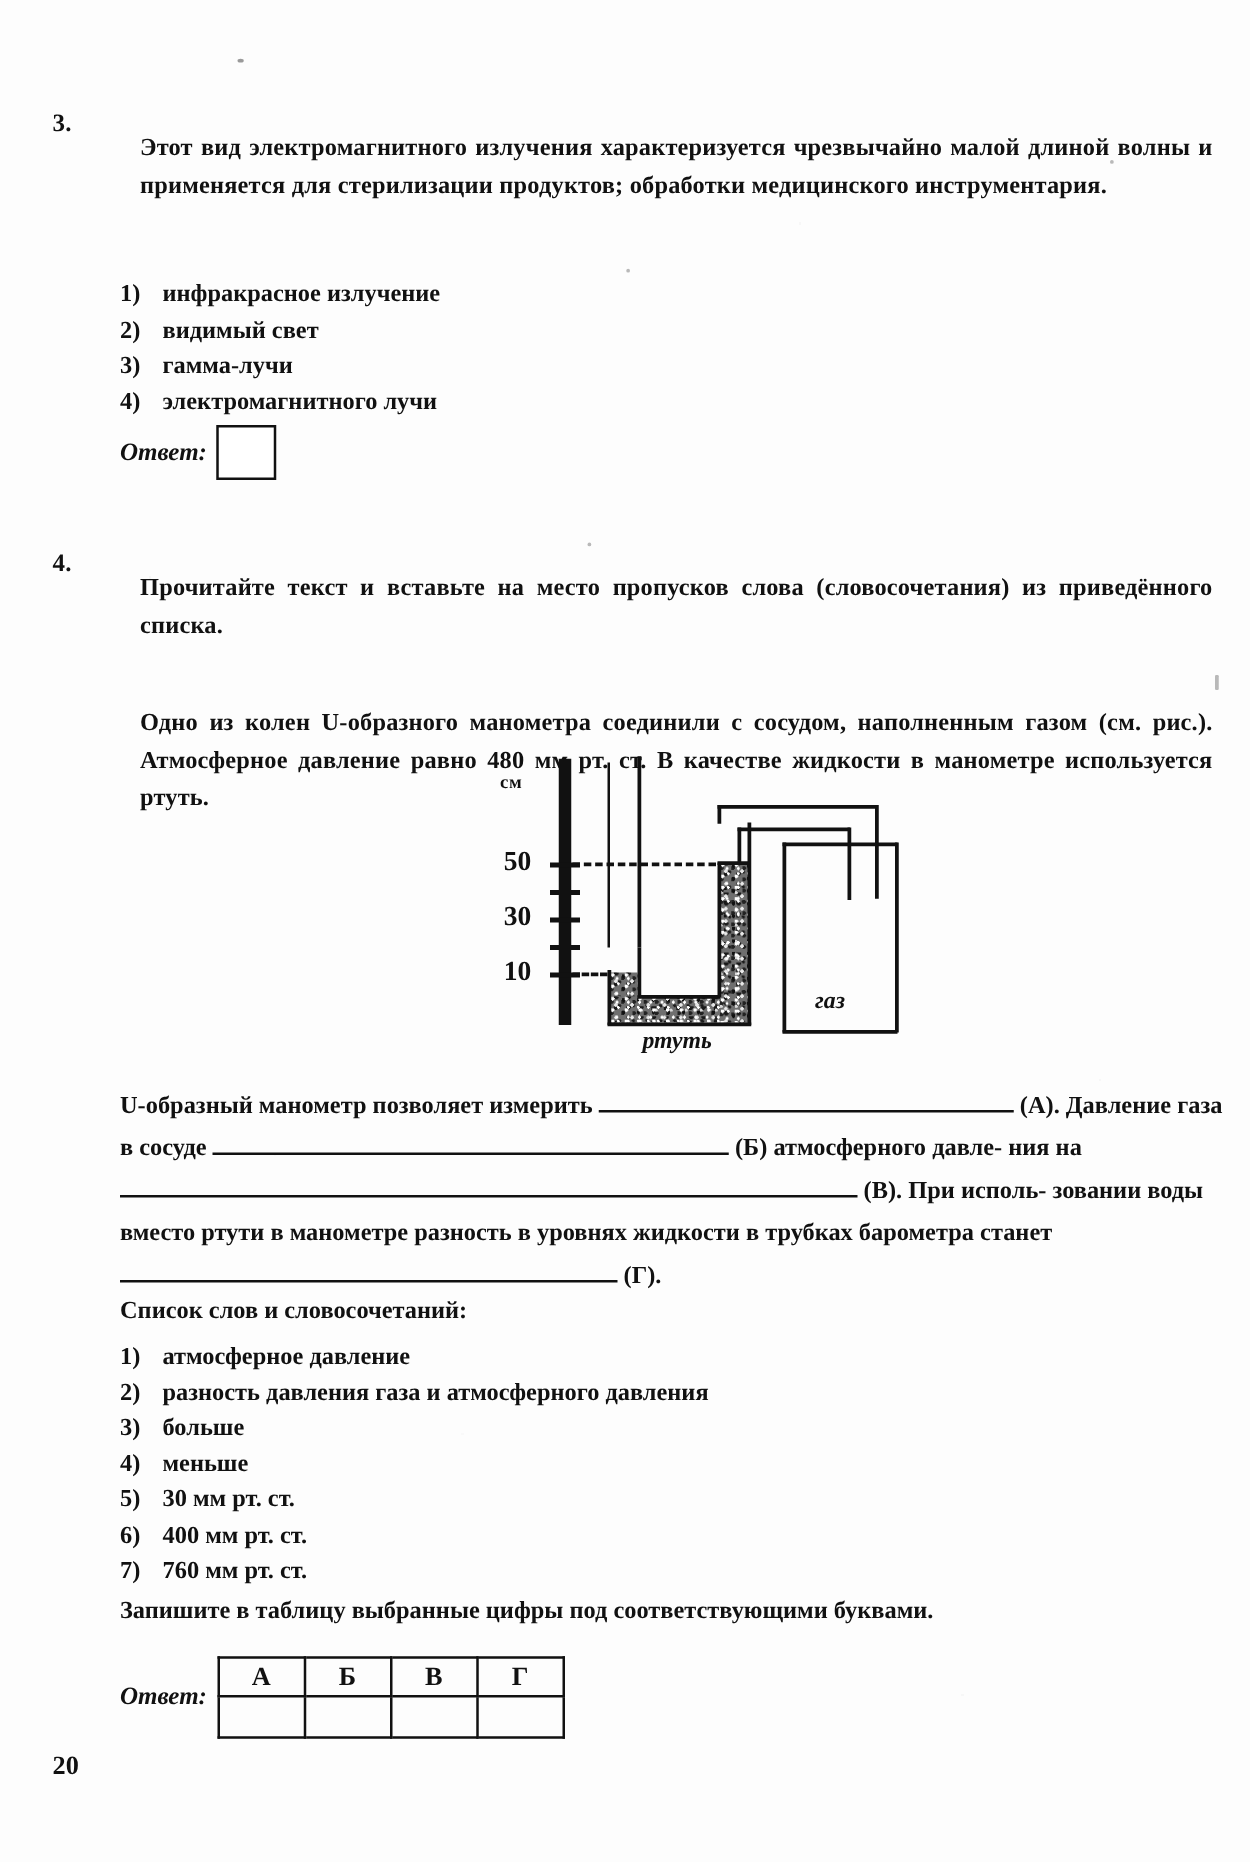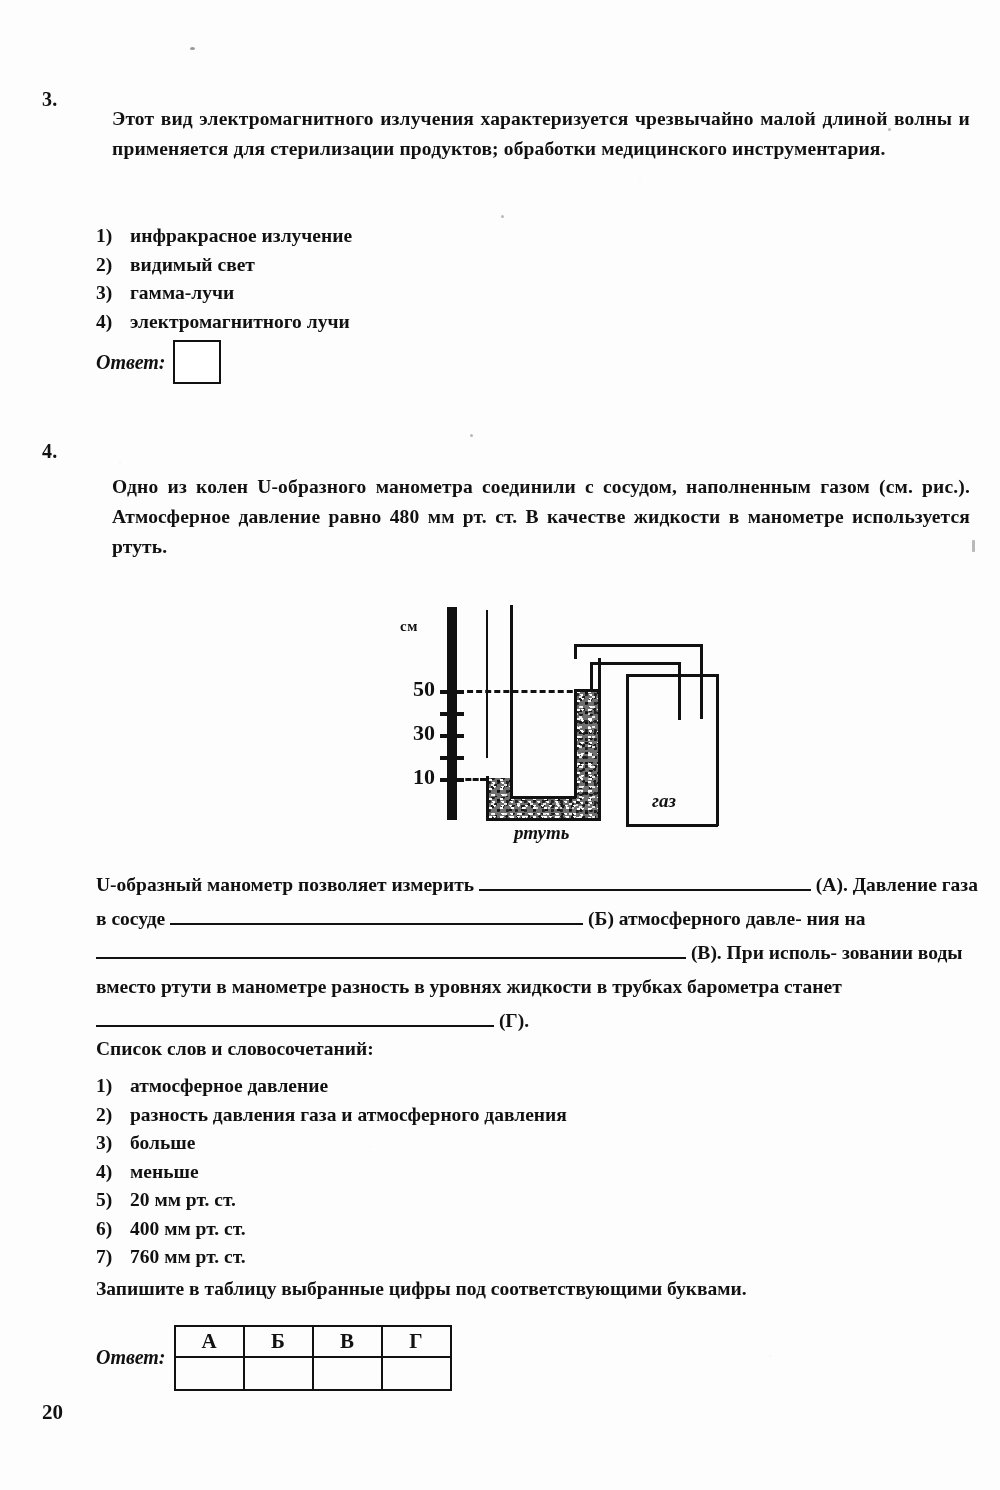--- a/index.html
+++ b/index.html
@@ -125,21 +125,21 @@
     position: absolute;
     left: 50px;
     width: 24px;
     height: 4px;
     background: #111;
   }
   .fg-ticklabel {
     position: absolute;
     left: 3px;
     width: 42px;
-    text-align: right;
+    text-align: center;
     font-size: 22px;
     font-weight: bold;
   }
   .fg-dash {
     position: absolute;
     height: 0;
     border-top: 3.5px dashed #111;
   }
   .fg-line {
     position: absolute;
@@ -281,20 +281,21 @@
   </div>
 
   <div class="answer-row" style="left:96px;top:340px;">
     <span class="answer-word">Ответ:</span>
     <span class="answer-box-single"></span>
   </div>
 
   <div class="qnum" style="left:42px;top:440px;">4.</div>
 
   <div class="qbody" style="left:96px;top:440px;width:890px;">
+    <p>Прочитайте текст и вставьте на место пропусков слова (словосочетания) из приведённого списка.</p>
     <div class="para-gap"></div>
     <p>Одно из колен U-образного манометра соединили с сосудом, наполненным газом (см. рис.). Атмосферное давление равно 480 мм рт. ст. В качестве жидкости в манометре используется ртуть.</p>
   </div>
 
   <div id="figure">
 
     <div class="fg-cm-label">см</div>
 
     <div class="fg-scalebar"></div>
 
@@ -375,21 +376,21 @@
     <div class="optrow">
       <span class="optnum">3)</span>
       <span class="opttext">больше</span>
     </div>
     <div class="optrow">
       <span class="optnum">4)</span>
       <span class="opttext">меньше</span>
     </div>
     <div class="optrow">
       <span class="optnum">5)</span>
-      <span class="opttext">20 мм рт. ст.</span>
+      <span class="opttext">30 мм рт. ст.</span>
     </div>
     <div class="optrow">
       <span class="optnum">6)</span>
       <span class="opttext">400 мм рт. ст.</span>
     </div>
     <div class="optrow">
       <span class="optnum">7)</span>
       <span class="opttext">760 мм рт. ст.</span>
     </div>
   </div>

